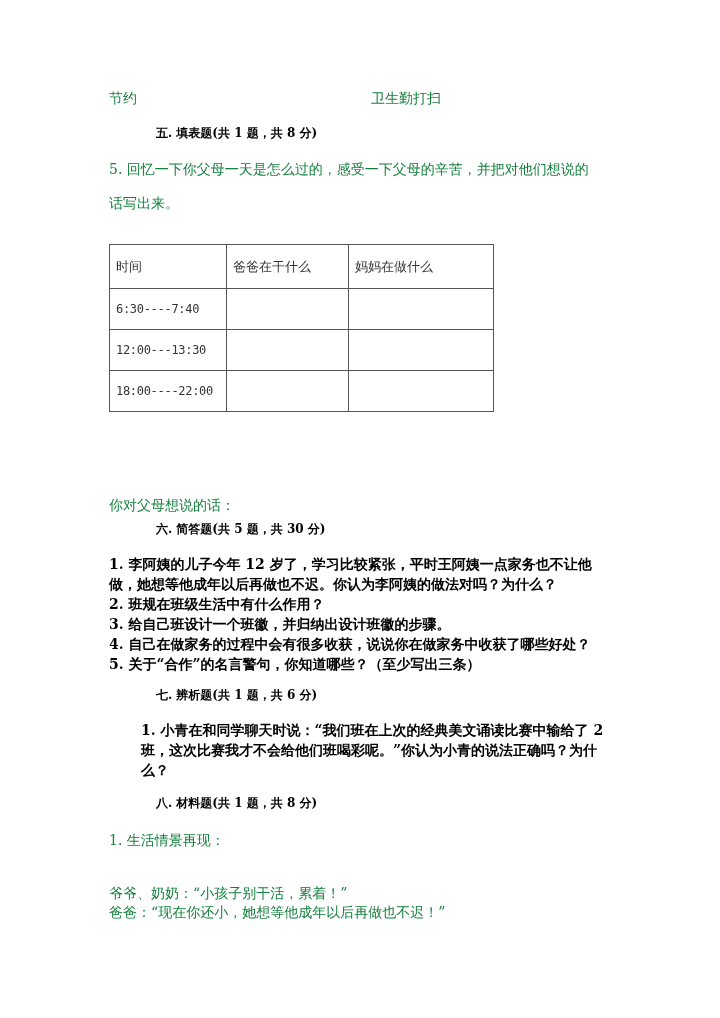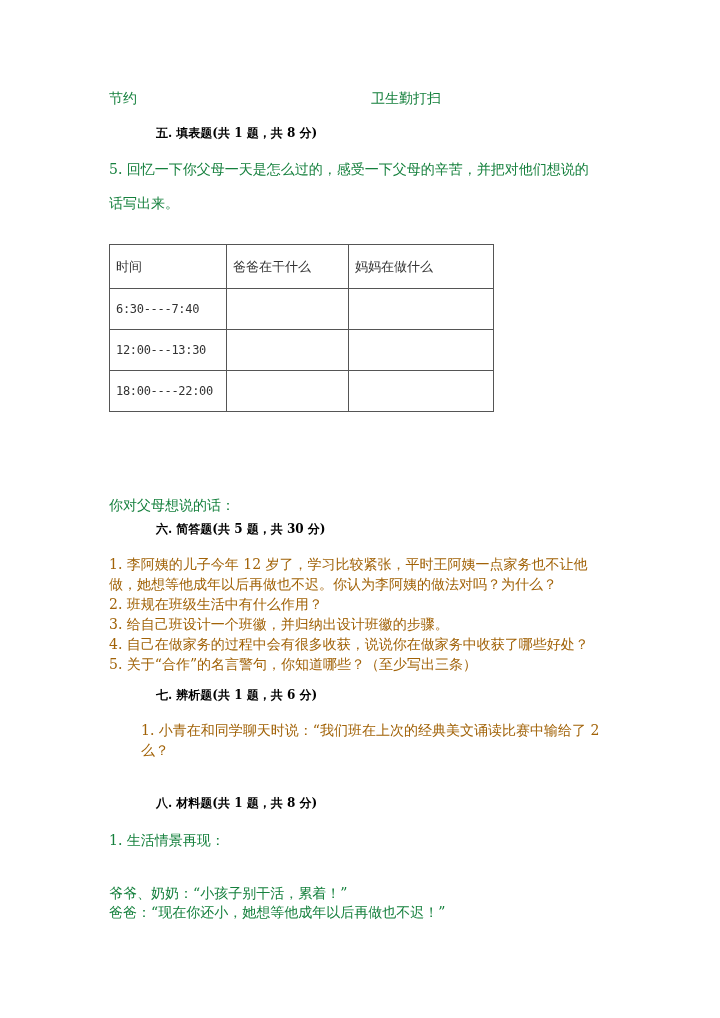--- a/index.html
+++ b/index.html
@@ -11,21 +11,21 @@
       width: 720px;
       height: 1018px;
       position: relative;
       overflow: hidden;
       font-family: "DejaVu Serif", "Liberation Serif", serif;
       color: #222222;
     }
     .abs { position: absolute; white-space: nowrap; }
     .txt { font-size: 14px; line-height: 18px; color: #15803d; }
     .heading { font-size: 12px; line-height: 18px; font-weight: bold; color: #000000; margin-left: 47px; }
-    .para { position: absolute; left: 109px; width: 500px; font-size: 14px; color: #a16207; }
+    .para { position: absolute; left: 109px; width: 500px; font-size: 14px; color: #000000; font-weight: bold; }
     .para .line { display: block; white-space: nowrap; height: 20px; line-height: 20px; }
 
     table.fill {
       position: absolute;
       left: 109px;
       top: 244px;
       border-collapse: collapse;
       font-family: "DejaVu Sans", "Liberation Sans", sans-serif;
       font-size: 13px;
       color: #333333;
@@ -85,19 +85,20 @@
   <span class="line">做，她想等他成年以后再做也不迟。你认为李阿姨的做法对吗？为什么？</span>
   <span class="line">2. 班规在班级生活中有什么作用？</span>
   <span class="line">3. 给自己班设计一个班徽，并归纳出设计班徽的步骤。</span>
   <span class="line">4. 自己在做家务的过程中会有很多收获，说说你在做家务中收获了哪些好处？</span>
   <span class="line">5. 关于“合作”的名言警句，你知道哪些？（至少写出三条）</span>
 </div>
 
 <div class="abs heading" style="left:109px; top:686px;">七. 辨析题(共 1 题，共 6 分)</div>
 <div class="para" style="top:720px;margin-left:32px;">
   <span class="line">1. 小青在和同学聊天时说：“我们班在上次的经典美文诵读比赛中输给了 2</span>
+  <span class="line">班，这次比赛我才不会给他们班喝彩呢。”你认为小青的说法正确吗？为什</span>
   <span class="line">么？</span>
 </div>
 
 <div class="abs heading" style="left:109px; top:794px;">八. 材料题(共 1 题，共 8 分)</div>
 <div class="abs txt" style="left:109px; top:831px;">1. 生活情景再现：</div>
 <div class="abs txt" style="left:109px; top:884px;">爷爷、奶奶：“小孩子别干活，累着！”</div>
 <div class="abs txt" style="left:109px; top:903px;">爸爸：“现在你还小，她想等他成年以后再做也不迟！”</div>
 
 </body></html>

